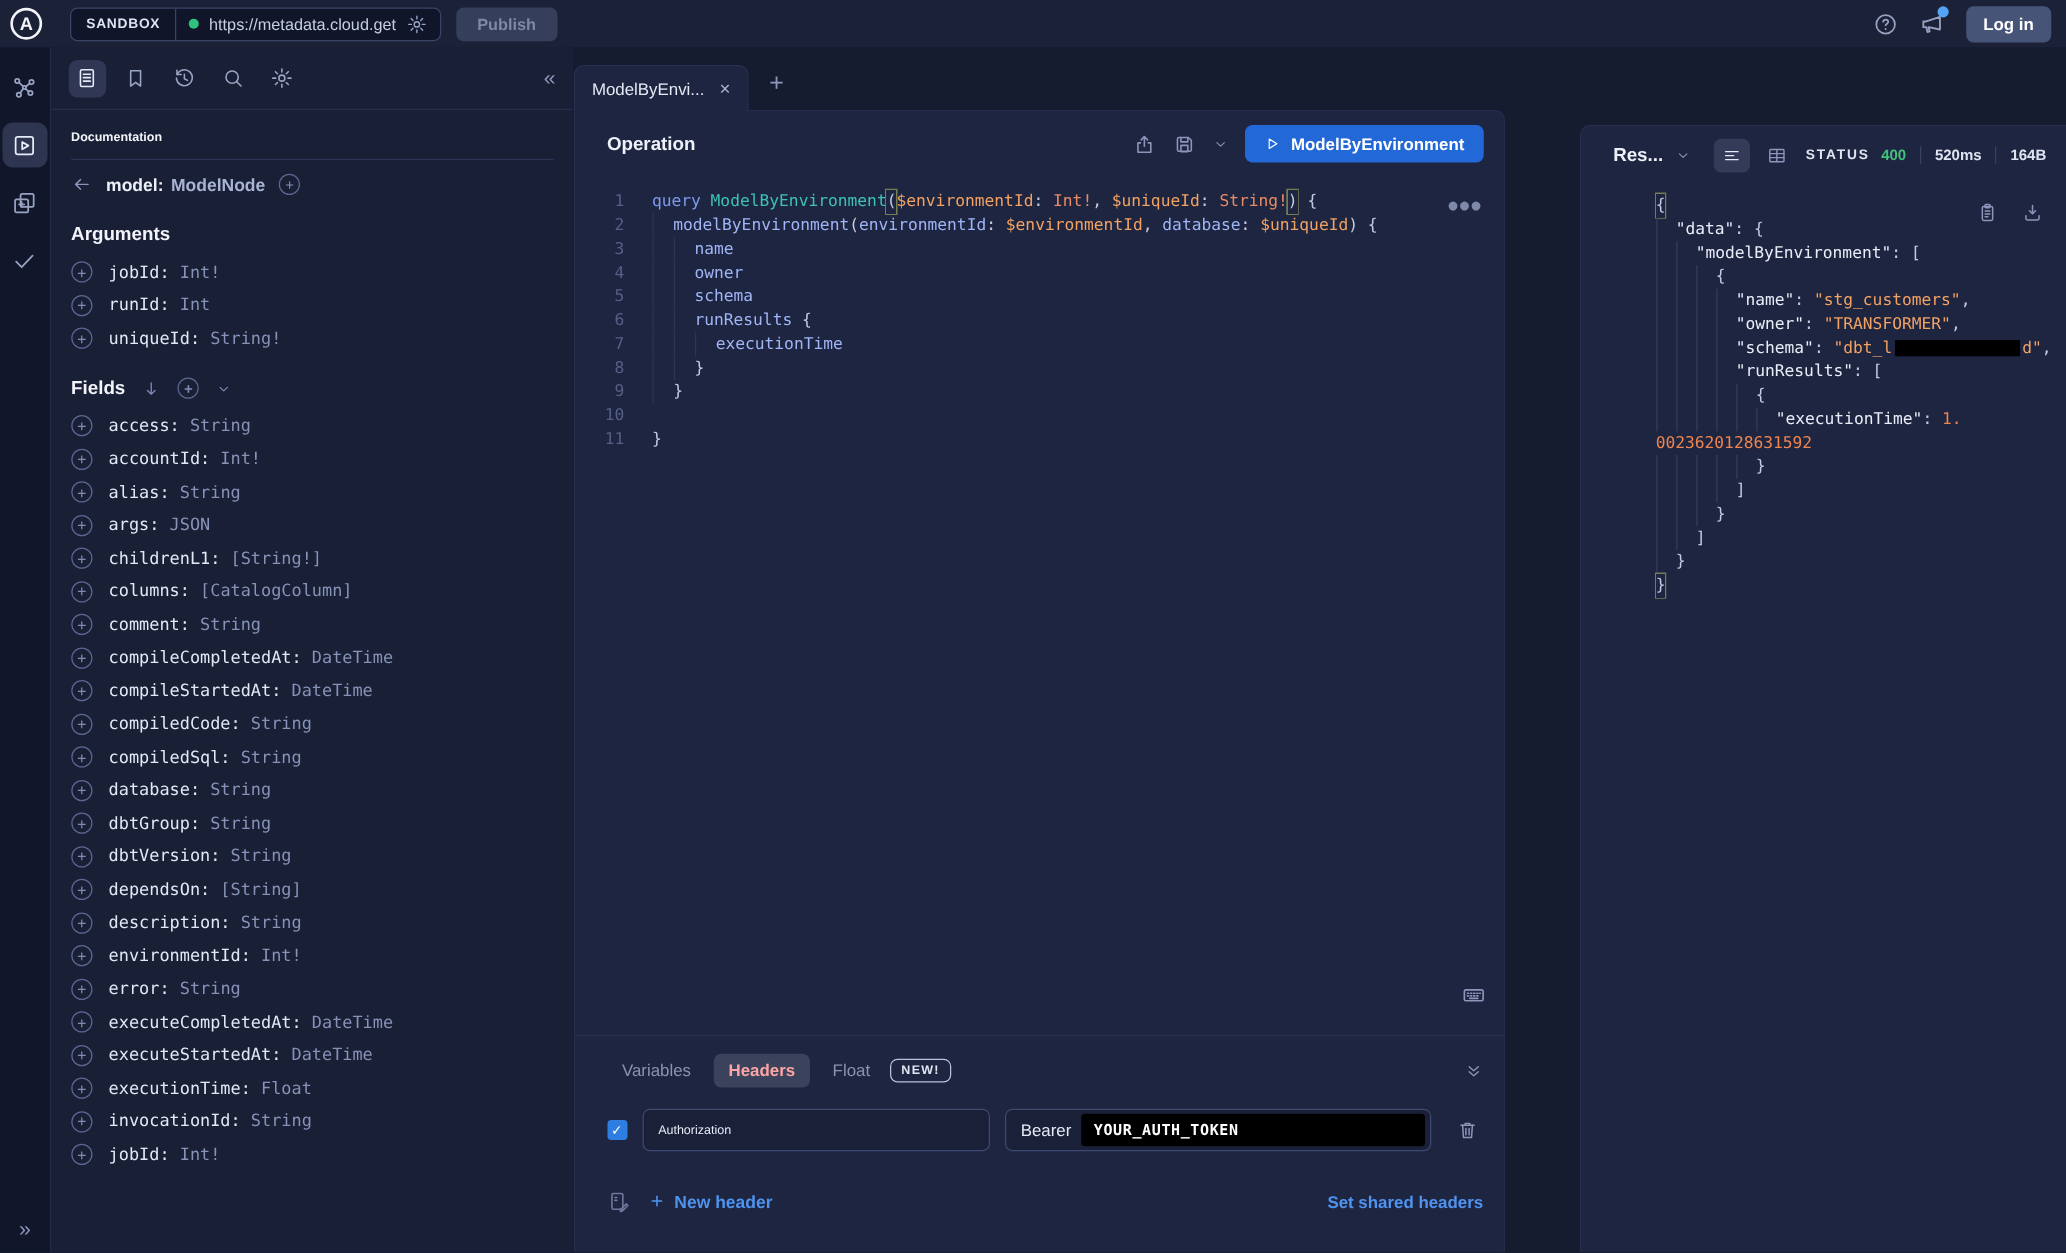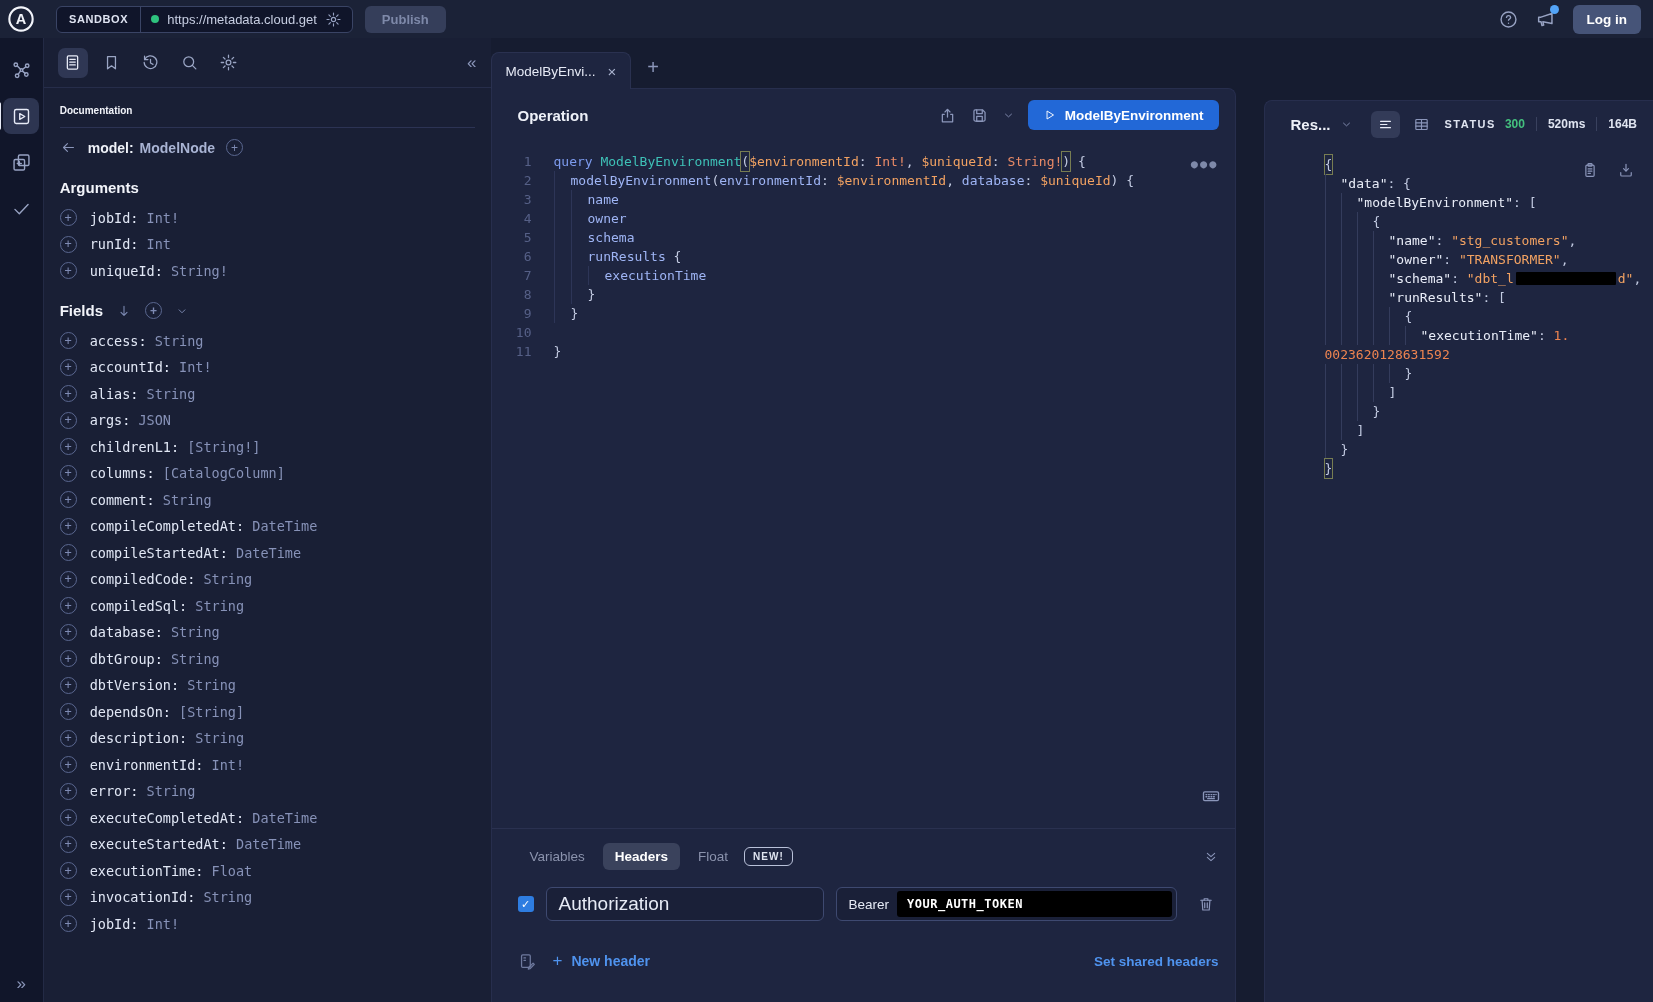--- a/index.html
+++ b/index.html
@@ -86,39 +86,39 @@
   .t-str{ color:#f2a262; }
   .t-num{ color:#ee8450; }
   .box  { box-shadow:0 0 0 1px #777d52; }
   .redact { display:inline-block; background:#000; width:100px; height:13px; align-self:center; margin:0 2px; border-radius:1px; }
 
   
   .bottom-panel { flex:none; height:174px; border-top:1px solid #2a3150; padding:14px 16px 0 26px; display:flex; flex-direction:column; }
   .bp-tabsrow { display:flex; align-items:center; }
   .bp-tabs { display:flex; align-items:center; gap:6px; }
   .bp-tab { font-size:13.5px; color:#8b93ad; padding:6px 12px; border-radius:6px; cursor:pointer; }
-  .bp-tab.active { background:#3a425c; color:#ffffff; font-weight:bold; }
+  .bp-tab.active { background:#3a425c; color:#fca5a5; font-weight:bold; }
   .new-badge { border:1px solid #b9c1d9; border-radius:6px; color:#dfe4f0; font-size:10px; font-weight:bold; letter-spacing:1px; padding:3px 8px; margin-left:4px; }
   .bp-collapse { margin-left:auto; color:#8b96ba; cursor:pointer; background:none; border:none; }
   .bp-row { display:flex; align-items:center; margin-top:17px; gap:12px; }
   .checkbox { width:16px; height:16px; background:#2e7de1; border-radius:3px; color:#fff; font-size:11px; display:flex; align-items:center; justify-content:center; flex:none; cursor:pointer; }
-  .key-input { width:278px; height:34px; border:1px solid #3e4970; border-radius:6px; background:#1a2038; display:flex; align-items:center; padding:0 12px; font-size:19px; color:#e6eaf5; cursor:text; }
+  .key-input { width:278px; height:34px; border:1px solid #3e4970; border-radius:6px; background:#1a2038; display:flex; align-items:center; padding:0 12px; font-size:10px; color:#e6eaf5; cursor:text; }
   .val-input { width:341px; height:34px; border:1px solid #3e4970; border-radius:6px; background:#1a2038; display:flex; align-items:center; padding:0 4px 0 12px; gap:8px; cursor:text; }
   .val-prefix { font-size:13.5px; color:#e6eaf5; flex:none; }
   .val-token { flex:1; background:#000; border-radius:3px; height:26px; display:flex; align-items:center; padding:0 10px; font-family:"DejaVu Sans Mono",monospace; font-size:12px; font-weight:bold; color:#fff; letter-spacing:0.5px; }
   .trash { color:#8b96ba; margin-left:8px; cursor:pointer; background:none; border:none; }
   .bp-footer { display:flex; align-items:center; margin-top:30px; gap:16px; }
   .env-icon { color:#6f7a9e; cursor:pointer; }
   .link-btn { color:#4f93ee; font-size:14px; font-weight:bold; display:flex; align-items:center; gap:9px; cursor:pointer; background:none; border:none; }
   .link-btn .plus { font-size:17px; font-weight:normal; }
   .shared-link { margin-left:auto; color:#4f93ee; font-size:13.5px; font-weight:bold; cursor:pointer; background:none; border:none; }
 
   
   .gapcol { width:28px; flex:none; }
-  .response { flex:1; margin-top:62px; background:#1e2540; border:1px solid #272e4d; border-right:none; border-bottom:none; border-radius:8px 0 0 0; display:flex; flex-direction:column; min-width:0; }
+  .response { flex:1; margin-top:62px; background:#1e2540; border:1px solid #272e4d; border-right:none; border-bottom:none; border-radius:8px 0 0 0; display:flex; flex-direction:column; min-width:0;margin-left:32px; }
   .resp-header { height:46px; flex:none; display:flex; align-items:center; padding:0 16px 0 26px; gap:9px; }
   .resp-title { font-size:15px; font-weight:bold; color:#eef1f8; }
   .resp-caret { color:#8b96ba; cursor:pointer; }
   .view-toggle { display:flex; gap:7px; margin-left:9px; }
   .vt-btn { width:29px; height:27px; border-radius:6px; display:flex; align-items:center; justify-content:center; color:#8b96ba; cursor:pointer; background:none; border:none; }
   .vt-btn.active { background:#333b58; color:#e8ecf8; }
   .resp-stats { margin-left:auto; display:flex; align-items:center; color:#dfe4f0; }
   .status-label { letter-spacing:1.5px; font-weight:bold; font-size:11px; }
   .status-code { color:#44c07e; font-weight:bold; margin-left:9px; font-size:12px; }
   .stat-div { width:1px; height:14px; background:#39415e; margin:0 11px; }
@@ -551,21 +551,21 @@
           </button>
           <button class="vt-btn">
             <svg class="ic" width="17" height="17" viewBox="0 0 24 24">
                 <rect x="4" y="5" width="16" height="14" rx="1"></rect>
                 <path d="M4 9.7h16M4 14.3h16M12 5v14"></path>
               </svg>
           </button>
         </div>
         <div class="resp-stats">
           <span class="status-label">STATUS</span>
-          <span class="status-code">300</span>
+          <span class="status-code">400</span>
           <span class="stat-div"></span>
           <span class="stat-val">520ms</span>
           <span class="stat-div"></span>
           <span class="stat-val">164B</span>
         </div>
       </div>
       <div class="resp-body" id="response-body">
         <div class="resp-icons">
           <button class="act">
             <svg class="ic" width="18" height="18" viewBox="0 0 24 24">

